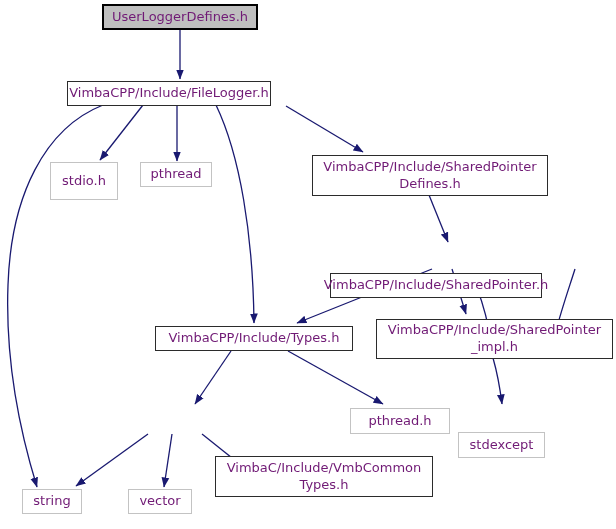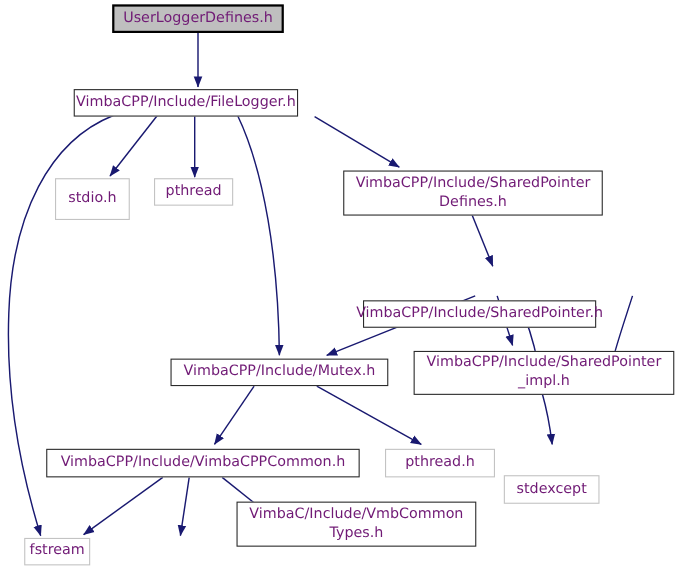--- a/index.html
+++ b/index.html
@@ -74,27 +74,27 @@
   <div class="node external" style="left:140px;top:162px;width:72px;height:25px;">pthread</div>
 
   <div class="node" style="left:312px;top:155px;width:236px;height:41px;">VimbaCPP/Include/SharedPointer
 Defines.h</div>
 
   <div class="node" style="left:330px;top:245px;width:212px;height:25px;margin-top:28px;">VimbaCPP/Include/SharedPointer.h</div>
 
   <div class="node" style="left:376px;top:319px;width:237px;height:40px;">VimbaCPP/Include/SharedPointer
 _impl.h</div>
 
-  <div class="node" style="left:155px;top:326px;width:198px;height:25px;">VimbaCPP/Include/Mutex.h</div>
+  <div class="node" style="left:155px;top:326px;width:198px;height:25px;">VimbaCPP/Include/Types.h</div>
 
-  <div class="node" style="left:42px;top:408px;width:285px;height:26px;">VimbaCPP/Include/VimbaCPPCommon.h</div>
 
   <div class="node external" style="left:350px;top:408px;width:100px;height:26px;">pthread.h</div>
 
   <div class="node external" style="left:458px;top:408px;width:87px;height:26px;margin-top:24px;">stdexcept</div>
 
-  <div class="node external" style="left:22px;top:489px;width:60px;height:25px;">fstream</div>
+  <div class="node external" style="left:22px;top:489px;width:60px;height:25px;">string</div>
 
+  <div class="node external" style="left:128px;top:489px;width:64px;height:25px;">vector</div>
 
   <div class="node" style="left:215px;top:456px;width:218px;height:41px;">VimbaC/Include/VmbCommon
 Types.h</div>
 
 </div>
 
 </body></html>

